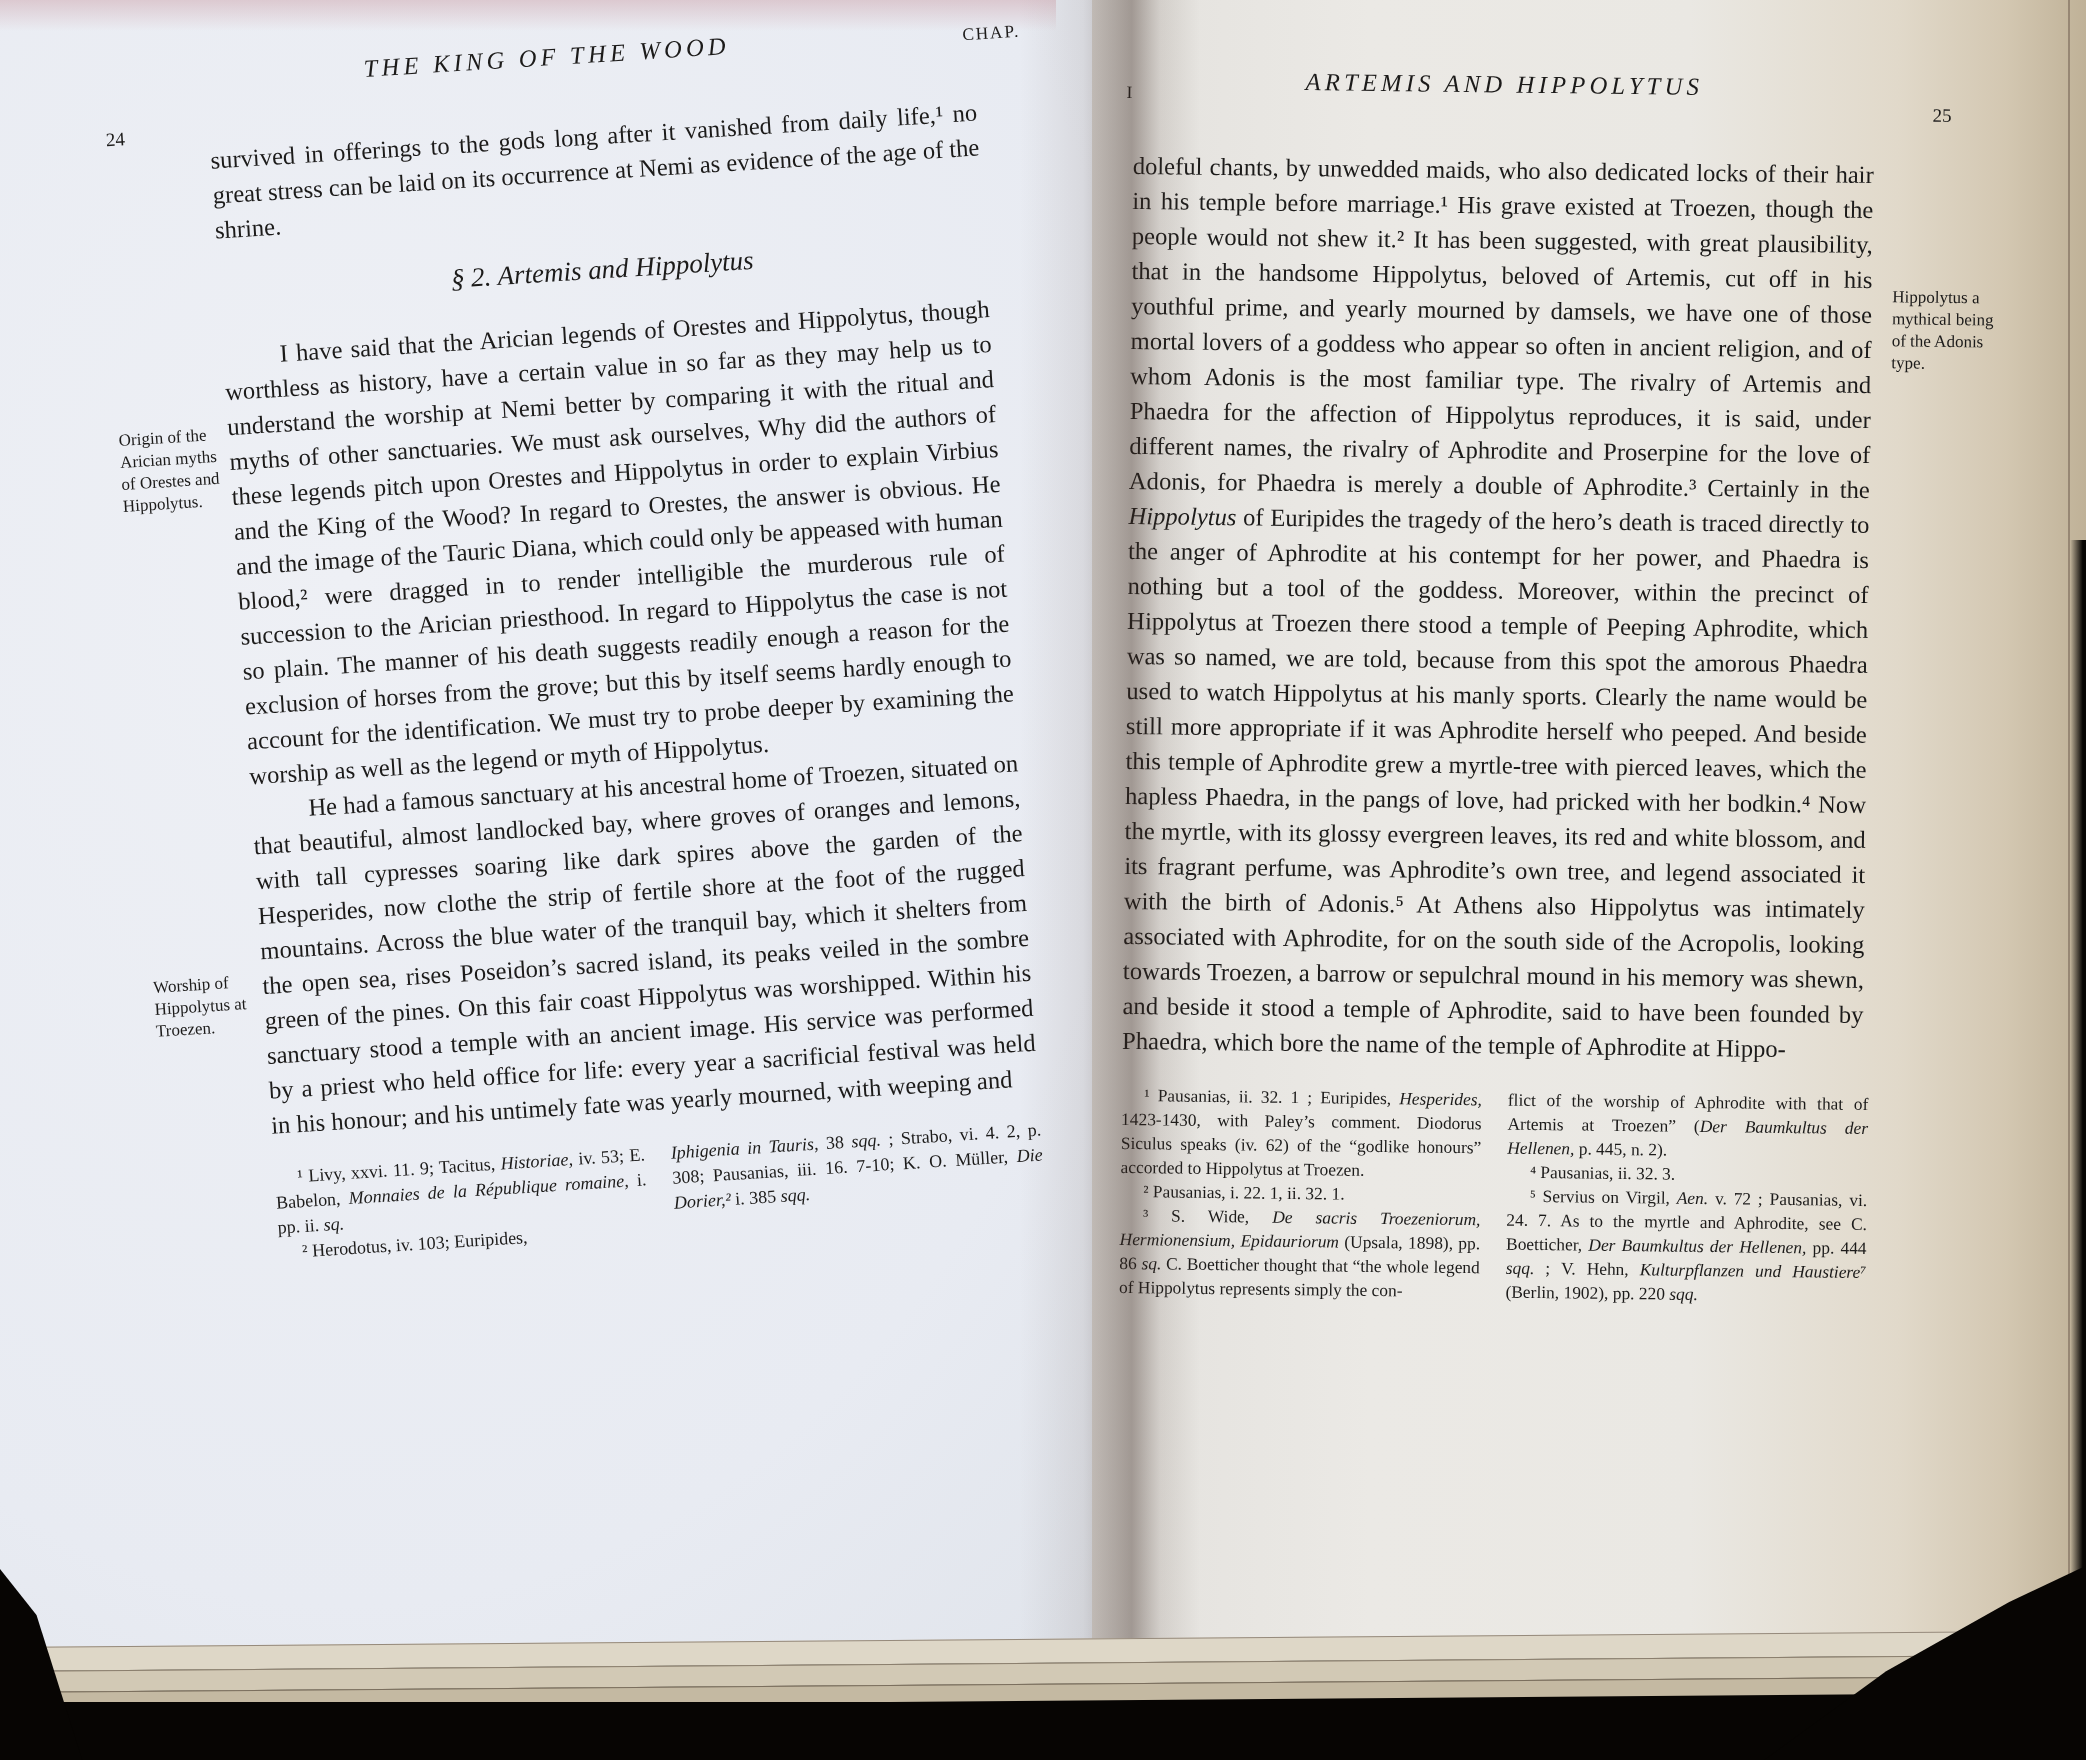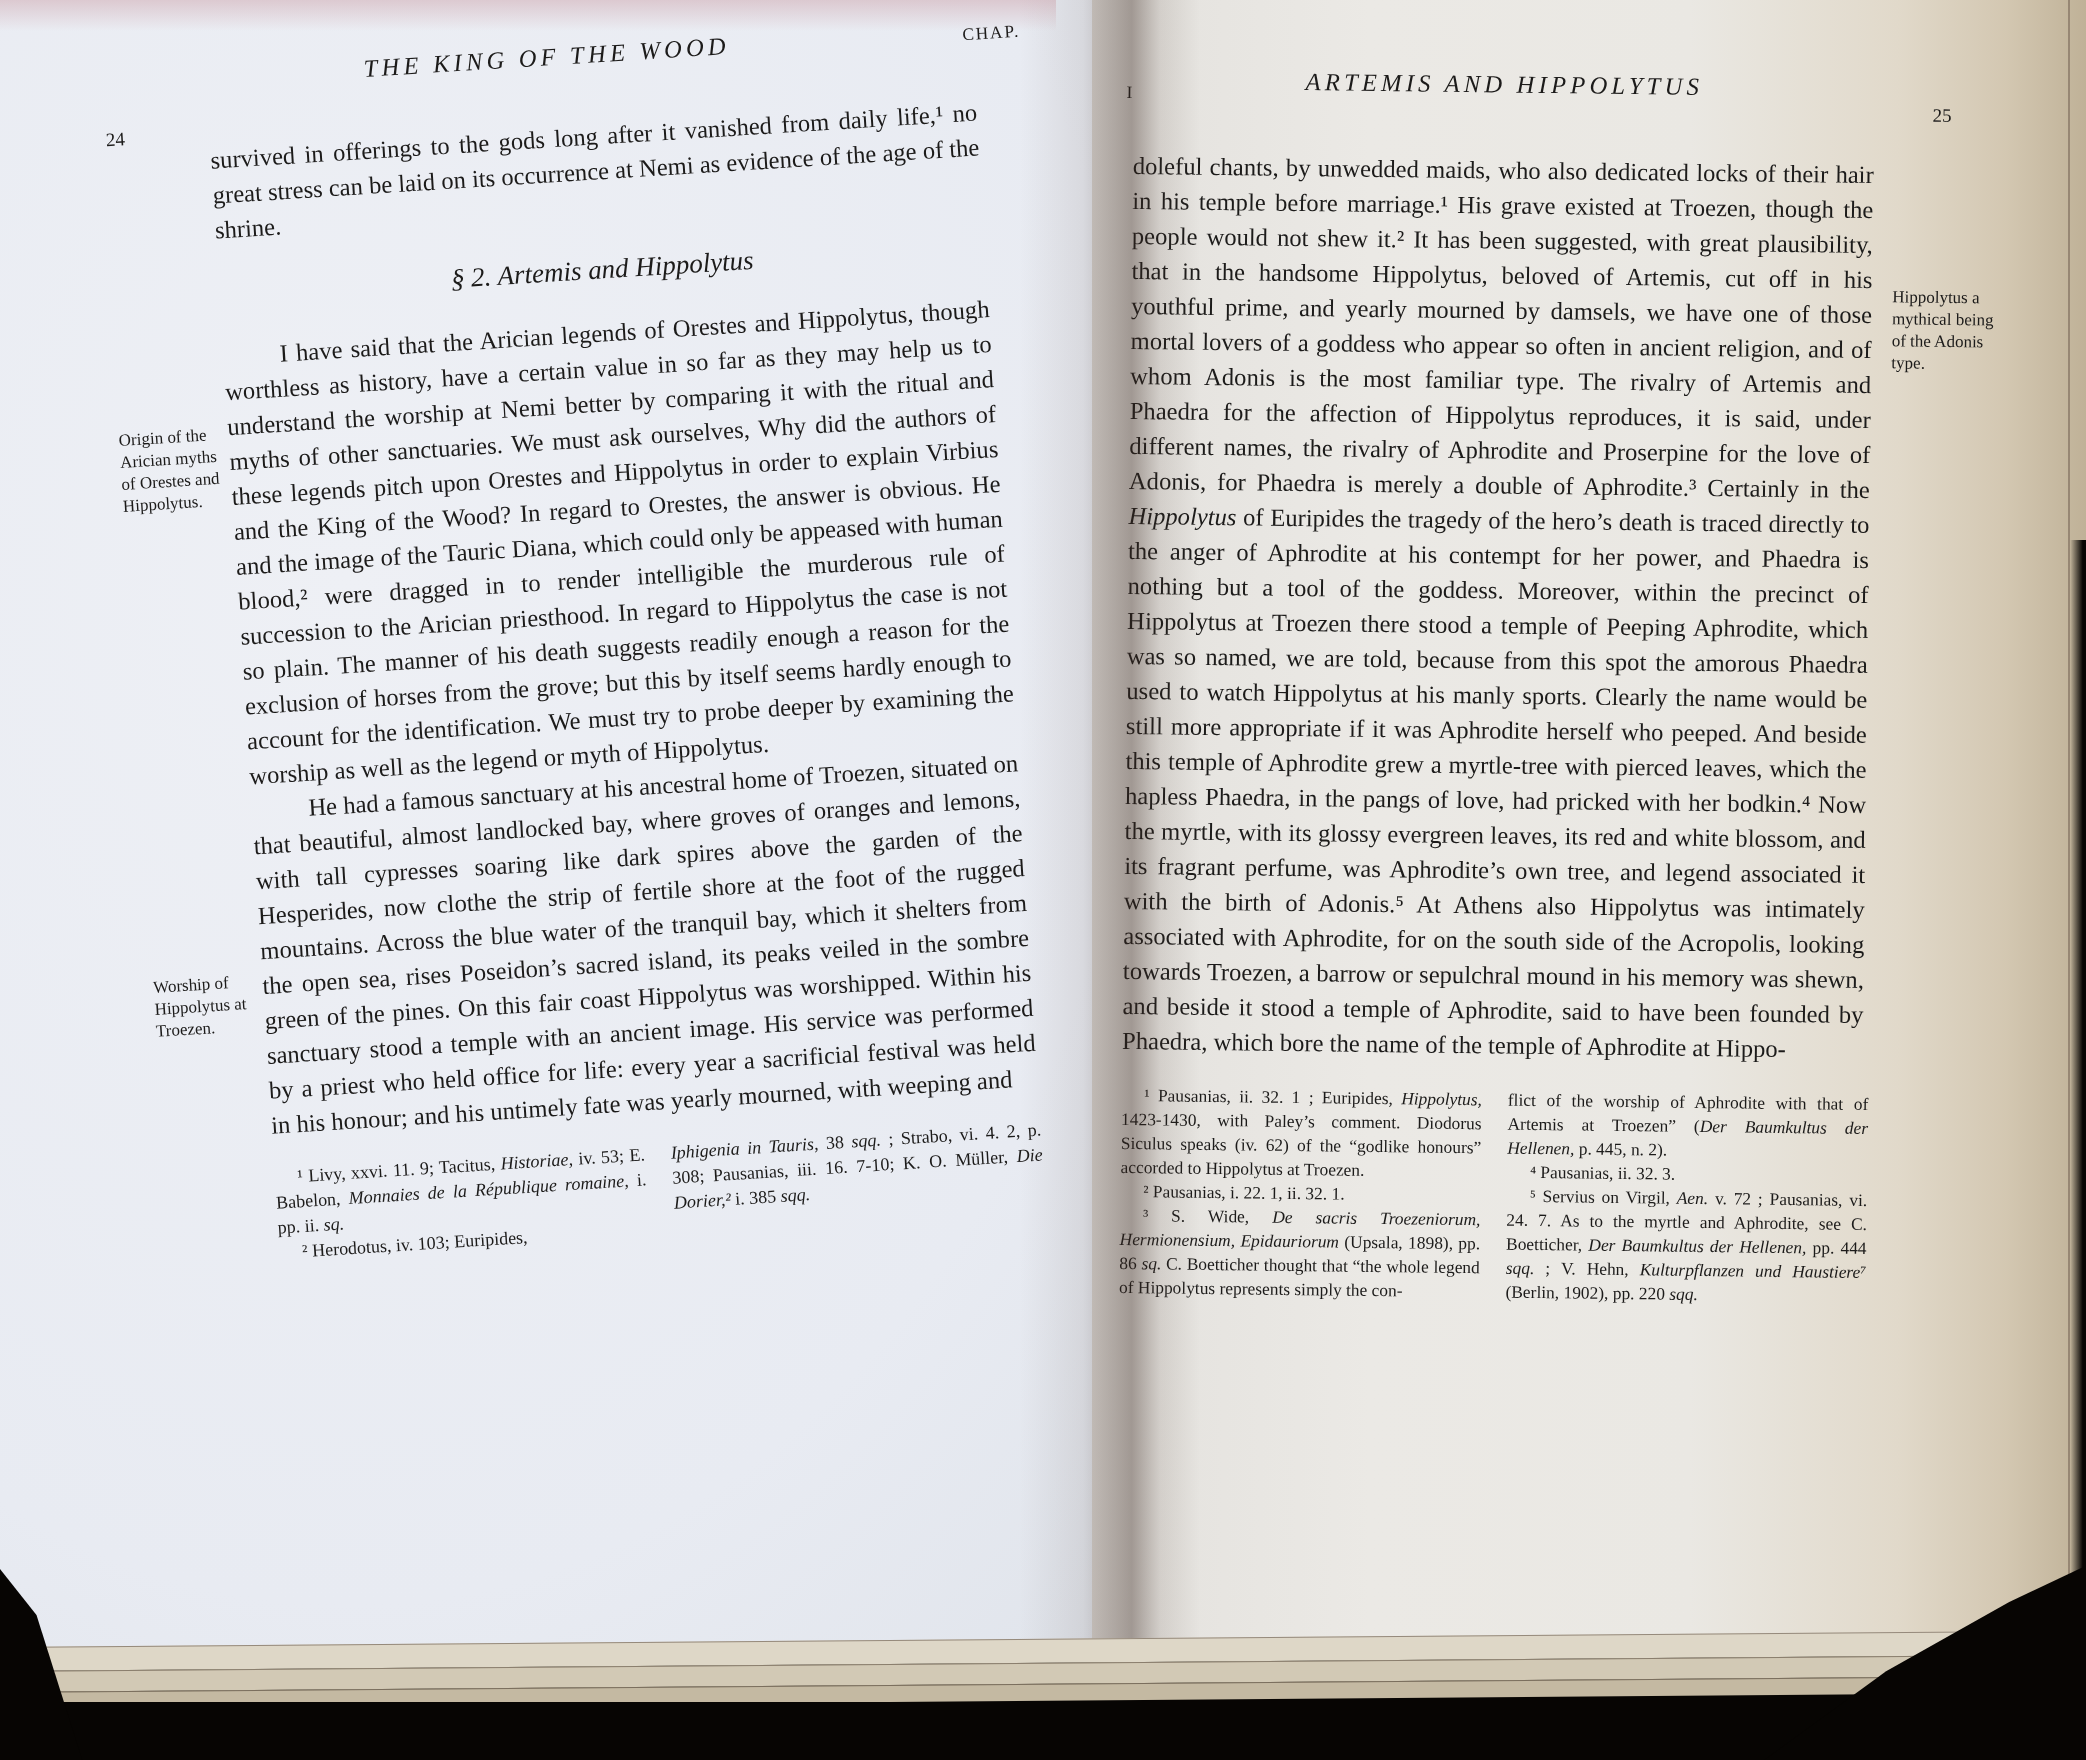--- a/index.html
+++ b/index.html
@@ -110,21 +110,21 @@
       <span class="rp-title">ARTEMIS AND HIPPOLYTUS</span>
       <span class="rp-pagenum">25</span>
     </div>
 
     <div class="rp-note">Hippolytus a mythical being of the Adonis type.</div>
 
     <p class="rp-body">doleful chants, by unwedded maids, who also dedicated locks of their hair in his temple before marriage.¹  His grave existed at Troezen, though the people would not shew it.²  It has been suggested, with great plausibility, that in the handsome Hippolytus, beloved of Artemis, cut off in his youthful prime, and yearly mourned by damsels, we have one of those mortal lovers of a goddess who appear so often in ancient religion, and of whom Adonis is the most familiar type.  The rivalry of Artemis and Phaedra for the affection of Hippolytus reproduces, it is said, under different names, the rivalry of Aphrodite and Proserpine for the love of Adonis, for Phaedra is merely a double of Aphrodite.³  Certainly in the <i>Hippolytus</i> of Euripides the tragedy of the hero’s death is traced directly to the anger of Aphrodite at his contempt for her power, and Phaedra is nothing but a tool of the goddess.  Moreover, within the precinct of Hippolytus at Troezen there stood a temple of Peeping Aphrodite, which was so named, we are told, because from this spot the amorous Phaedra used to watch Hippolytus at his manly sports.  Clearly the name would be still more appropriate if it was Aphrodite herself who peeped.  And beside this temple of Aphrodite grew a myrtle-tree with pierced leaves, which the hapless Phaedra, in the pangs of love, had pricked with her bodkin.⁴  Now the myrtle, with its glossy evergreen leaves, its red and white blossom, and its fragrant perfume, was Aphrodite’s own tree, and legend associated it with the birth of Adonis.⁵  At Athens also Hippolytus was intimately associated with Aphrodite, for on the south side of the Acropolis, looking towards Troezen, a barrow or sepulchral mound in his memory was shewn, and beside it stood a temple of Aphrodite, said to have been founded by Phaedra, which bore the name of the temple of Aphrodite at Hippo-</p>
 
     <div class="footnotes rp-footnotes">
       <div class="fncol">
-        <p class="fn">¹ Pausanias, ii. 32. 1 ; Euripides, <i>Hippolytus,</i> 1423-1430, with Paley’s comment.   Diodorus Siculus speaks (iv. 62) of the “godlike honours” accorded to Hippolytus at Troezen.</p>
+        <p class="fn">¹ Pausanias, ii. 32. 1 ; Euripides, <i>Hesperides,</i> 1423-1430, with Paley’s comment.   Diodorus Siculus speaks (iv. 62) of the “godlike honours” accorded to Hippolytus at Troezen.</p>
         <p class="fn">² Pausanias, i. 22. 1, ii. 32. 1.</p>
         <p class="fn">³ S. Wide, <i>De sacris Troezeniorum, Hermionensium, Epidauriorum</i> (Upsala, 1898), pp. 86 <i>sq.</i>  C. Boetticher thought that “the whole legend of Hippolytus represents simply the con-</p>
       </div>
       <div class="fncol">
         <p class="fn-cont">flict of the worship of Aphrodite with that of Artemis at Troezen” (<i>Der Baumkultus der Hellenen,</i> p. 445, n. 2).</p>
         <p class="fn">⁴ Pausanias, ii. 32. 3.</p>
         <p class="fn">⁵ Servius on Virgil, <i>Aen.</i> v. 72 ; Pausanias, vi. 24. 7.  As to the myrtle and Aphrodite, see C. Boetticher, <i>Der Baumkultus der Hellenen,</i> pp. 444 <i>sqq.</i> ; V. Hehn, <i>Kulturpflanzen und Haustiere⁷</i> (Berlin, 1902), pp. 220 <i>sqq.</i></p>
       </div>
     </div>
   </div>

